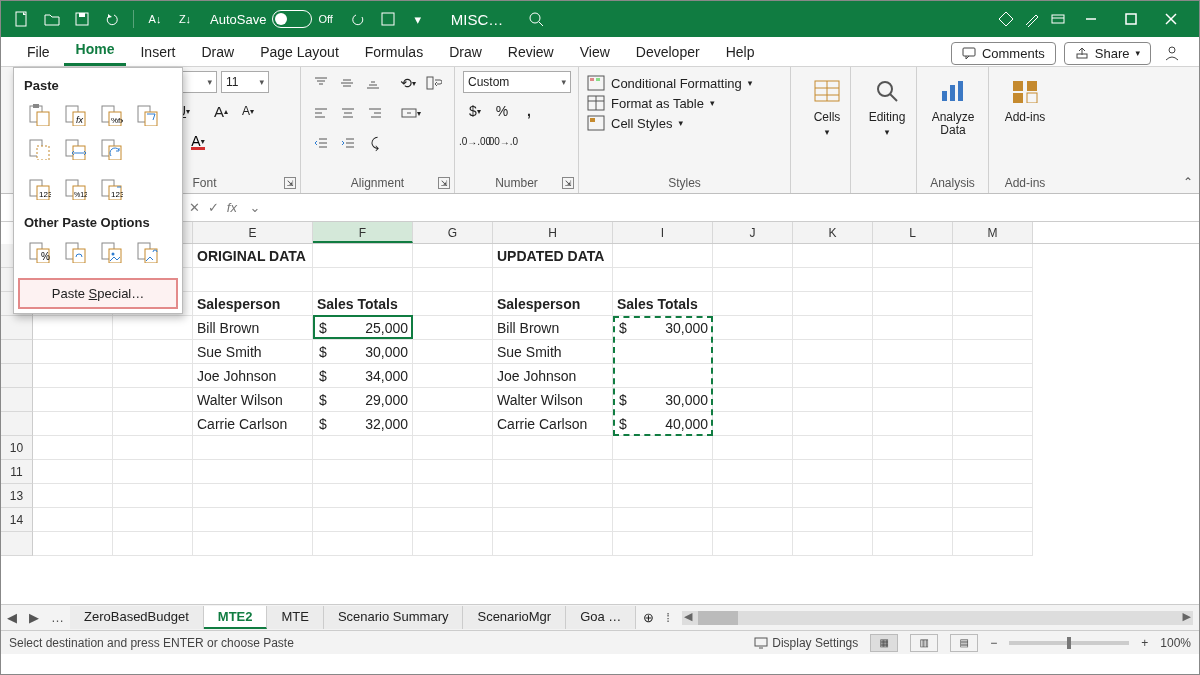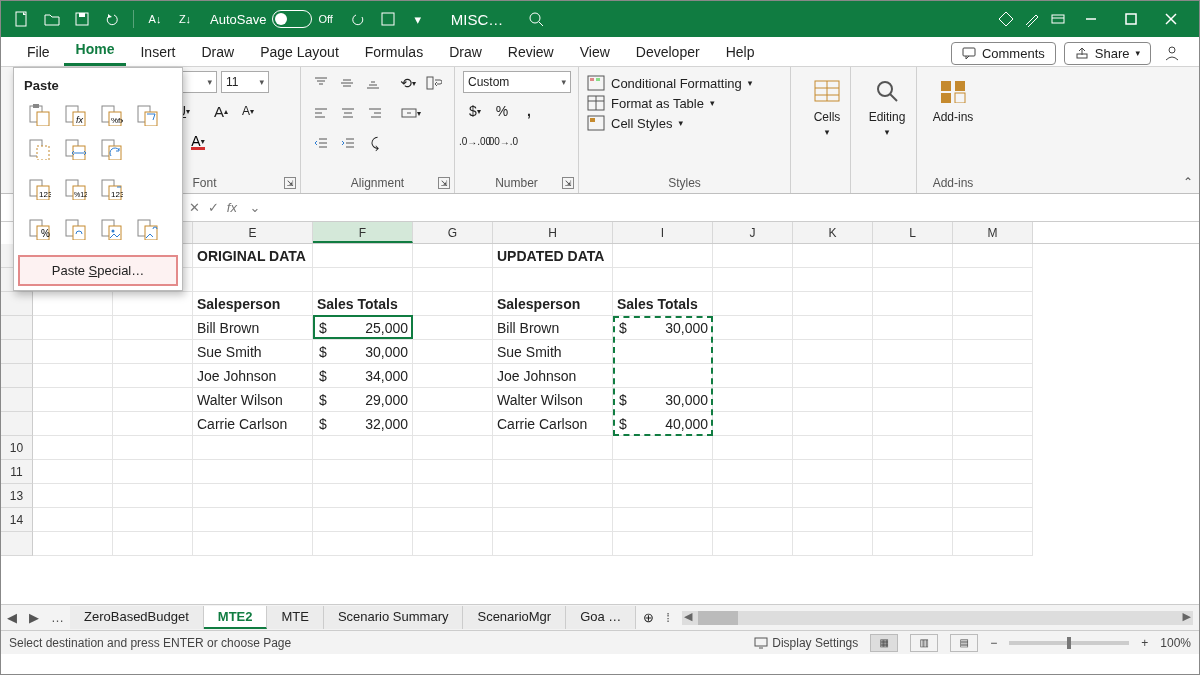--- a/index.html
+++ b/index.html
@@ -479,20 +479,33 @@
       <div class="ico">
           <svg width="24" height="24">
             <circle cx="10" cy="10" r="7" fill="none" stroke="#555" stroke-width="2"></circle>
             <line x1="15" y1="15" x2="22" y2="22" stroke="#555" stroke-width="2"></line>
           </svg>
         </div>
       <span>Editing</span>
         <span style="font-size:9px;">▾</span>
     </div>
   </div>
+  <div class="group" style="width:72px;">
+    <div class="big-btn">
+      <div class="ico">
+          <svg width="28" height="24">
+            <rect x="3" y="12" width="5" height="10" fill="#3b78c4"></rect>
+            <rect x="11" y="6" width="5" height="16" fill="#3b78c4"></rect>
+            <rect x="19" y="2" width="5" height="20" fill="#3b78c4"></rect>
+          </svg>
+        </div>
+      <span>Analyze Data</span>
+    </div>
+    <div class="group-label">Analysis</div>
+  </div>
   <div class="group" style="width:72px; border-right:none;">
     <div class="big-btn">
       <div class="ico">
           <svg width="28" height="24">
             <rect x="2" y="2" width="10" height="10" fill="#c58a2e"></rect>
             <rect x="16" y="2" width="10" height="10" fill="#c58a2e"></rect>
             <rect x="2" y="14" width="10" height="10" fill="#c58a2e"></rect>
             <rect x="16" y="14" width="10" height="10" fill="none" stroke="#c58a2e"></rect>
           </svg>
         </div>
@@ -574,20 +587,21 @@
         </div>
       <div class="paste-ico">
           <svg width="24" height="22">
             <rect x="3" y="2" width="12" height="16" fill="none" stroke="#888"></rect>
             <rect x="10" y="8" width="12" height="14" fill="#fff" stroke="#c58a2e"></rect>
             <text x="12" y="19" font-size="8">123</text>
             <path d="M18 9 l4 0" stroke="#2e7dd1"></path>
           </svg>
         </div>
     </div>
+    <h4>Other Paste Options</h4>
     <div class="paste-icons">
       <div class="paste-ico">
           <svg width="24" height="22">
             <rect x="3" y="2" width="12" height="16" fill="none" stroke="#888"></rect>
             <rect x="10" y="8" width="12" height="14" fill="#fff" stroke="#c58a2e"></rect>
             <text x="14" y="19" font-size="10">%</text>
           </svg>
         </div>
       <div class="paste-ico">
           <svg width="24" height="22">
@@ -848,21 +862,21 @@
   <div class="add">⊕</div>
   <span class="nav">⁞</span>
   <div class="hscroll">
       <span style="position:absolute;left:2px;top:-1px;font-size:11px;color:#666;">◀</span>
       <div class="thumb" style="left:16px;"></div>
       <span style="position:absolute;right:2px;top:-1px;font-size:11px;color:#666;">▶</span>
     </div>
 </div>
 
 <div class="status">
-  <span>Select destination and press ENTER or choose Page</span>
+  <span>Select destination and press ENTER or choose Paste</span>
   <div class="spacer"></div>
   <span style="display:flex;align-items:center;gap:4px;">
       <svg width="14" height="12">
         <rect x="1" y="1" width="12" height="8" fill="none" stroke="#555"></rect>
         <line x1="5" y1="11" x2="9" y2="11" stroke="#555"></line>
       </svg>
       <span>Display Settings</span>
     </span>
   <div class="viewbtn active">▦</div>
   <div class="viewbtn">▥</div>

